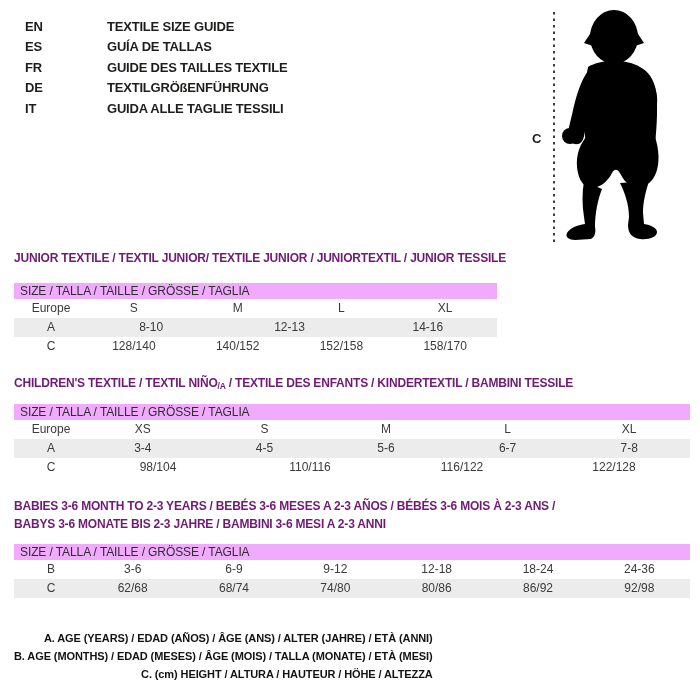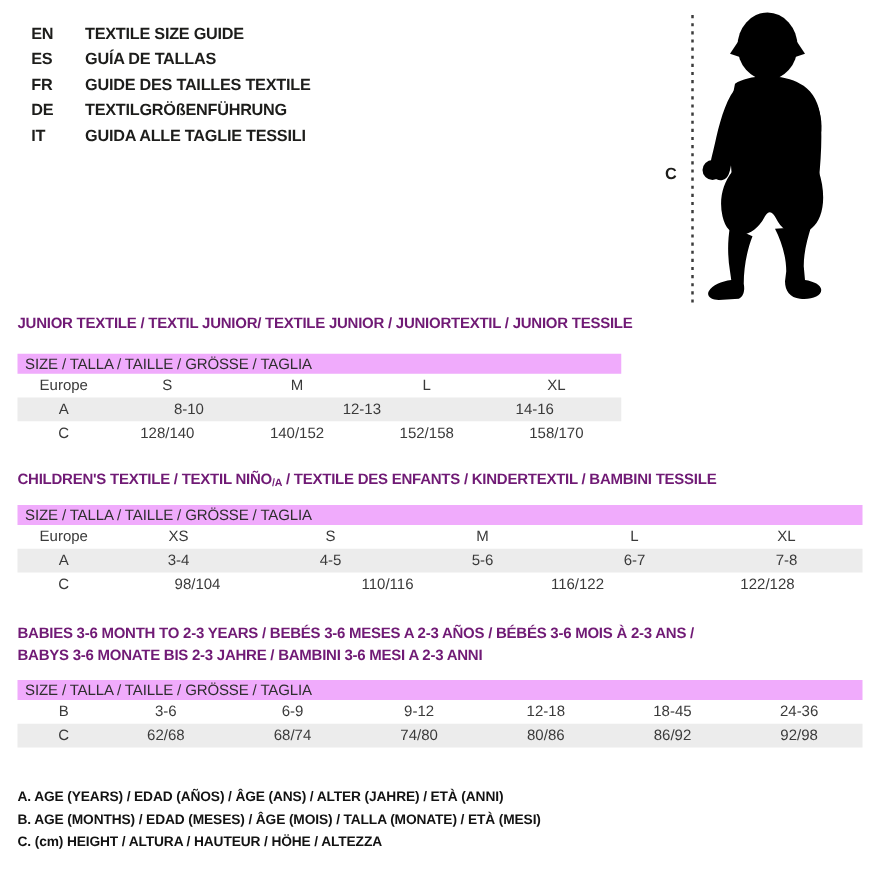--- a/index.html
+++ b/index.html
@@ -5,21 +5,21 @@
   html,body { margin:0; padding:0; }
   body {
     width:700px; height:700px; position:relative; background:#ffffff;
     font-family:"Liberation Sans", sans-serif; color:#1d1d1b;
     overflow:hidden;
   }
   .abs { position:absolute; }
 
   
   #lang-block { left:25px; top:16px; }
-  .lang-row { display:flex; height:20.5px; align-items:center; }
+  .lang-row { display:flex; height:20.5px; align-items:center;gap:39px; }
   .lang-code { width:43px; font-size:13px; font-weight:bold; letter-spacing:-0.2px; }
   .lang-label { font-size:13px; font-weight:bold; letter-spacing:-0.2px; white-space:nowrap; }
 
   
   #figure-area { left:528px; top:5px; width:168px; height:245px; }
 
   
   .sec-title {
     font-size:12px; font-weight:bold; letter-spacing:-0.2px; color:#701a75;
     white-space:nowrap; line-height:14px;
@@ -37,21 +37,21 @@
   .tbar {
     height:16px; line-height:16px; background:#f0abfc; color:#2e2e2e;
     font-size:12px; padding-left:6px; box-sizing:border-box; letter-spacing:-0.1px;
   }
   .trow { display:flex; height:19px; line-height:19px; font-size:12px; color:#3a3a3a; }
   .trow.shade { background:#ececec; }
   .tlabel { width:68px; padding-left:6px; box-sizing:border-box; text-align:center; }
   .tcell { flex:1; text-align:center; }
 
   
-  #notes { left:14px; top:629px; }
+  #notes { left:14px; top:629px;text-align:right; }
   .note-line { font-size:11px; font-weight:bold; letter-spacing:-0.1px; line-height:18px; white-space:nowrap; color:#121212; }
 </style>
 </head>
 <body>
 
 <div class="abs" id="lang-block">
   <div class="lang-row">
     <span class="lang-code">EN</span>
     <span class="lang-label">TEXTILE SIZE GUIDE</span>
   </div>
@@ -151,21 +151,21 @@
   <div>BABYS 3-6 MONATE BIS 2-3 JAHRE / BAMBINI 3-6 MESI A 2-3 ANNI</div>
 </div>
 <div class="size-table" id="t3-table">
   <div class="tbar">SIZE / TALLA / TAILLE / GRÖSSE / TAGLIA</div>
   <div class="trow">
     <div class="tlabel">B</div>
     <div class="tcell">3-6</div>
     <div class="tcell">6-9</div>
     <div class="tcell">9-12</div>
     <div class="tcell">12-18</div>
-    <div class="tcell">18-45</div>
+    <div class="tcell">18-24</div>
     <div class="tcell">24-36</div>
   </div>
   <div class="trow shade">
     <div class="tlabel">C</div>
     <div class="tcell">62/68</div>
     <div class="tcell">68/74</div>
     <div class="tcell">74/80</div>
     <div class="tcell">80/86</div>
     <div class="tcell">86/92</div>
     <div class="tcell">92/98</div>

